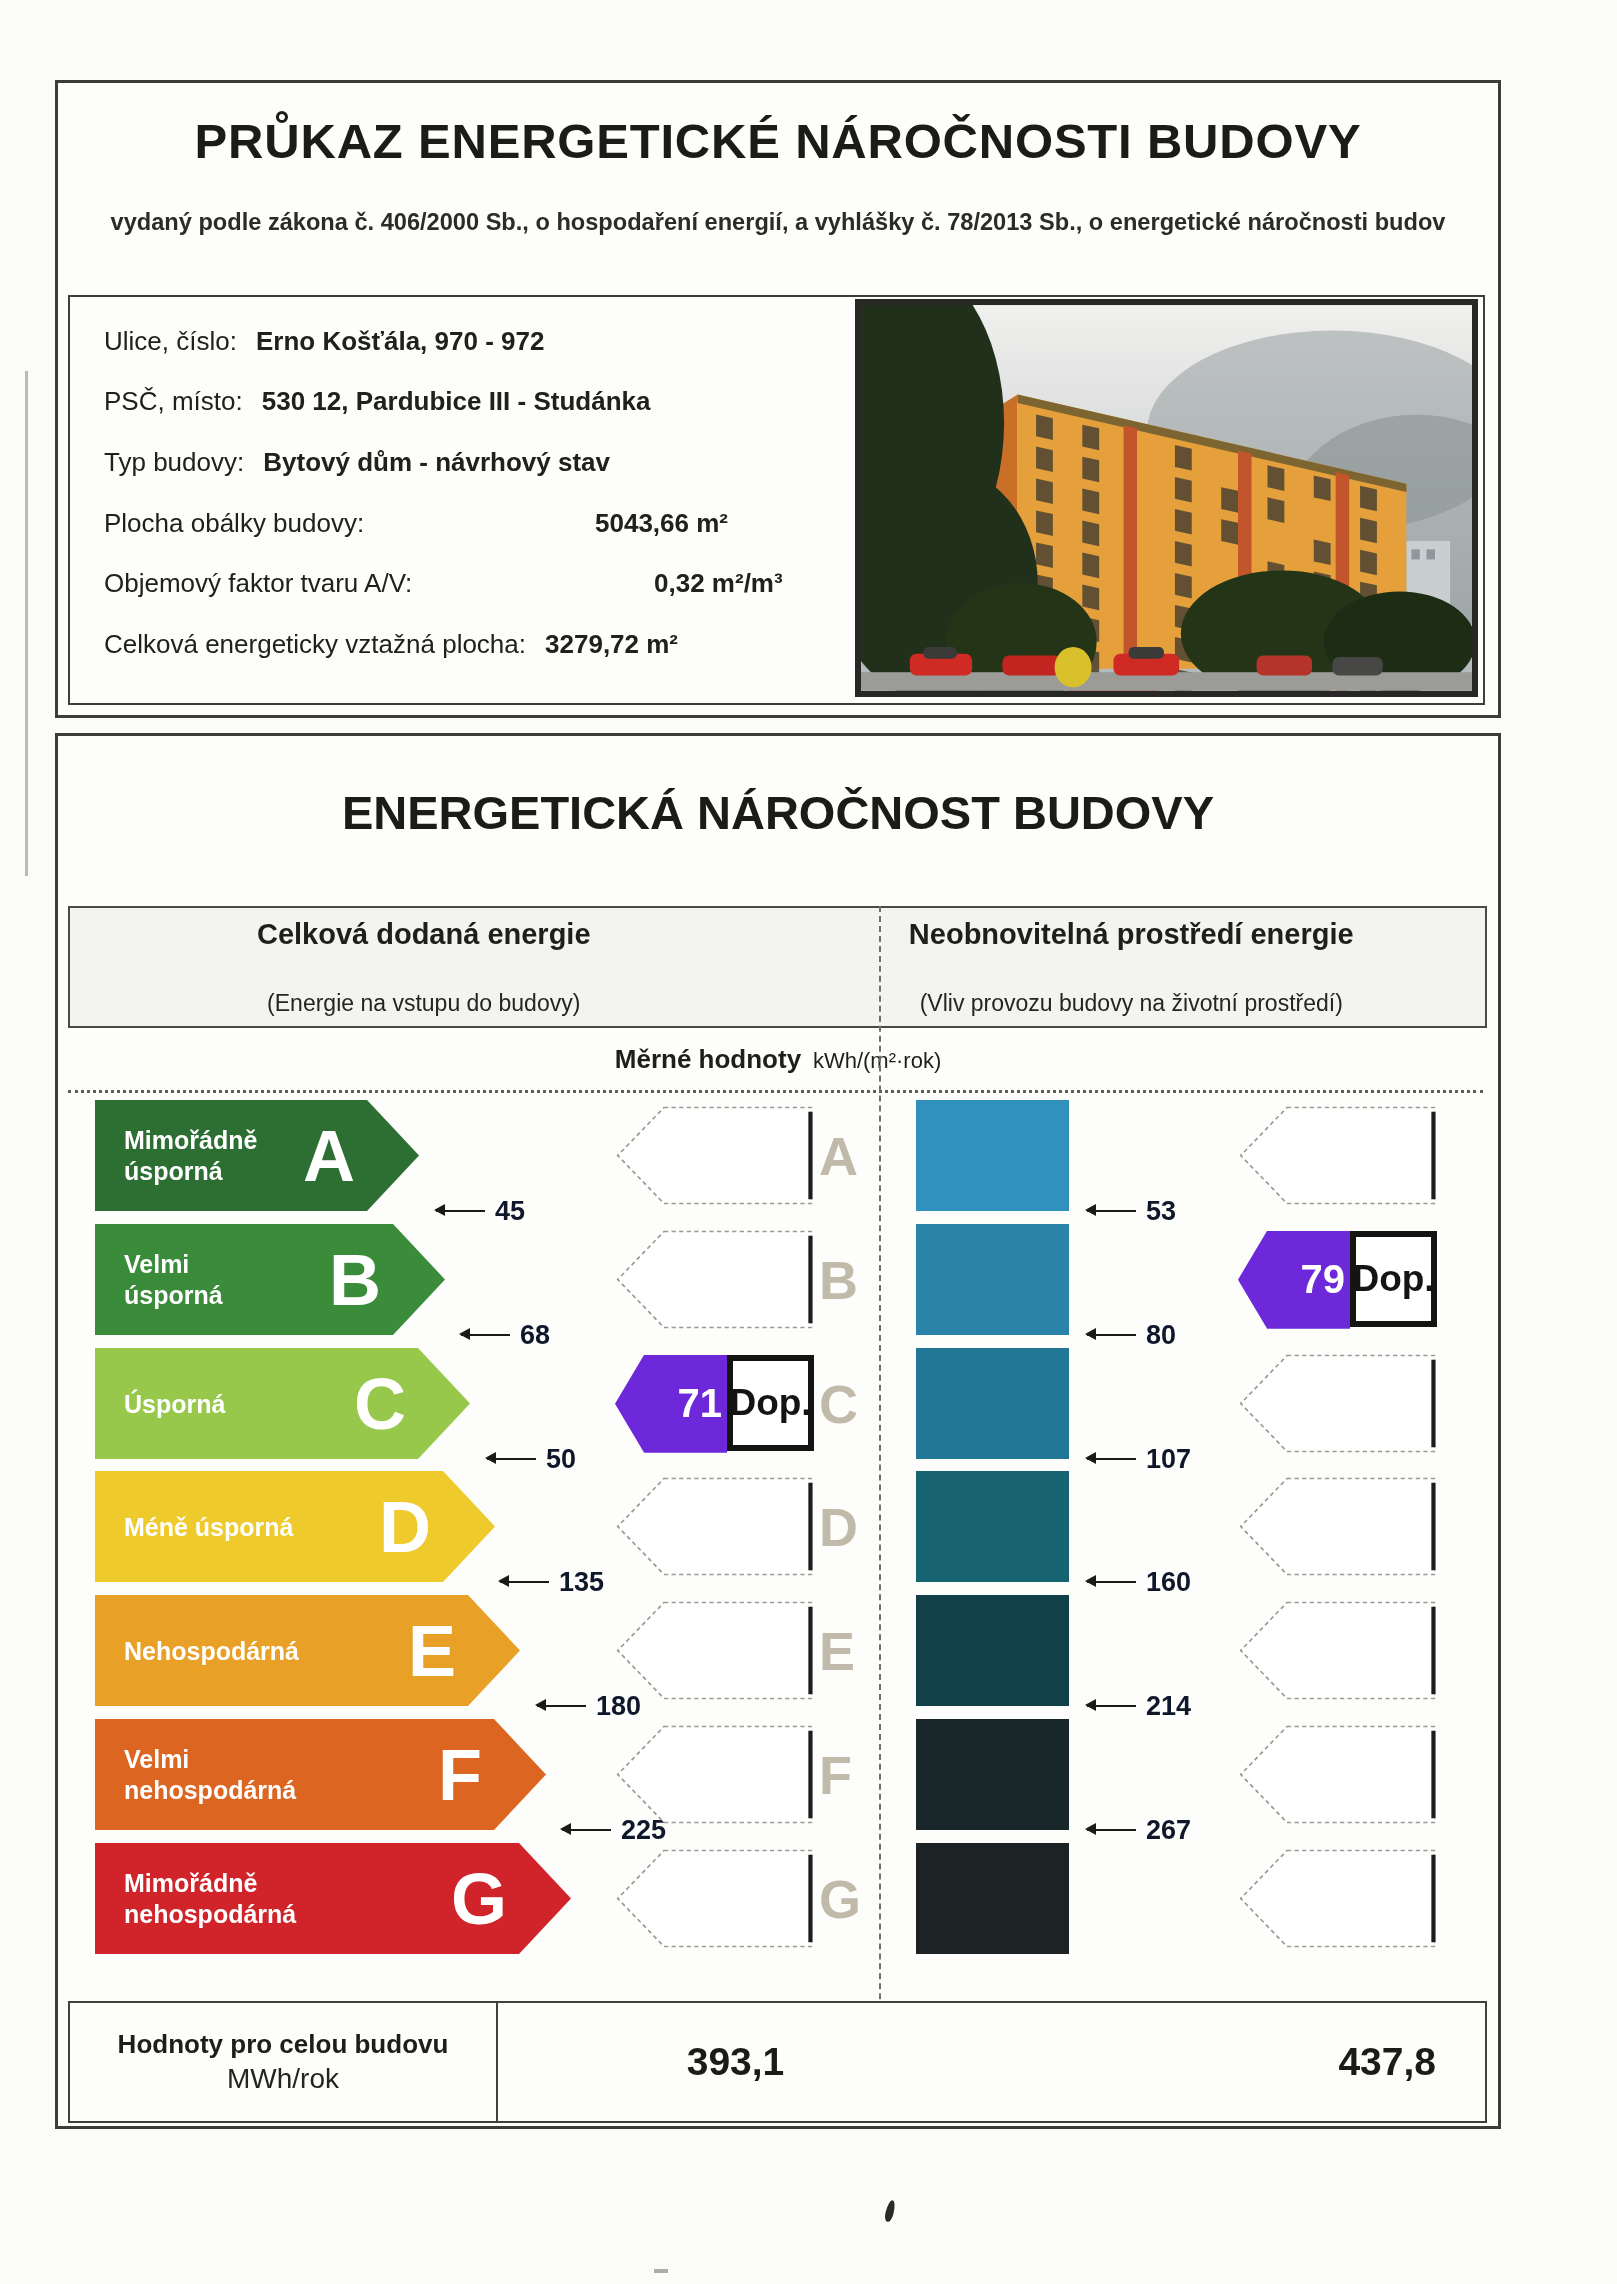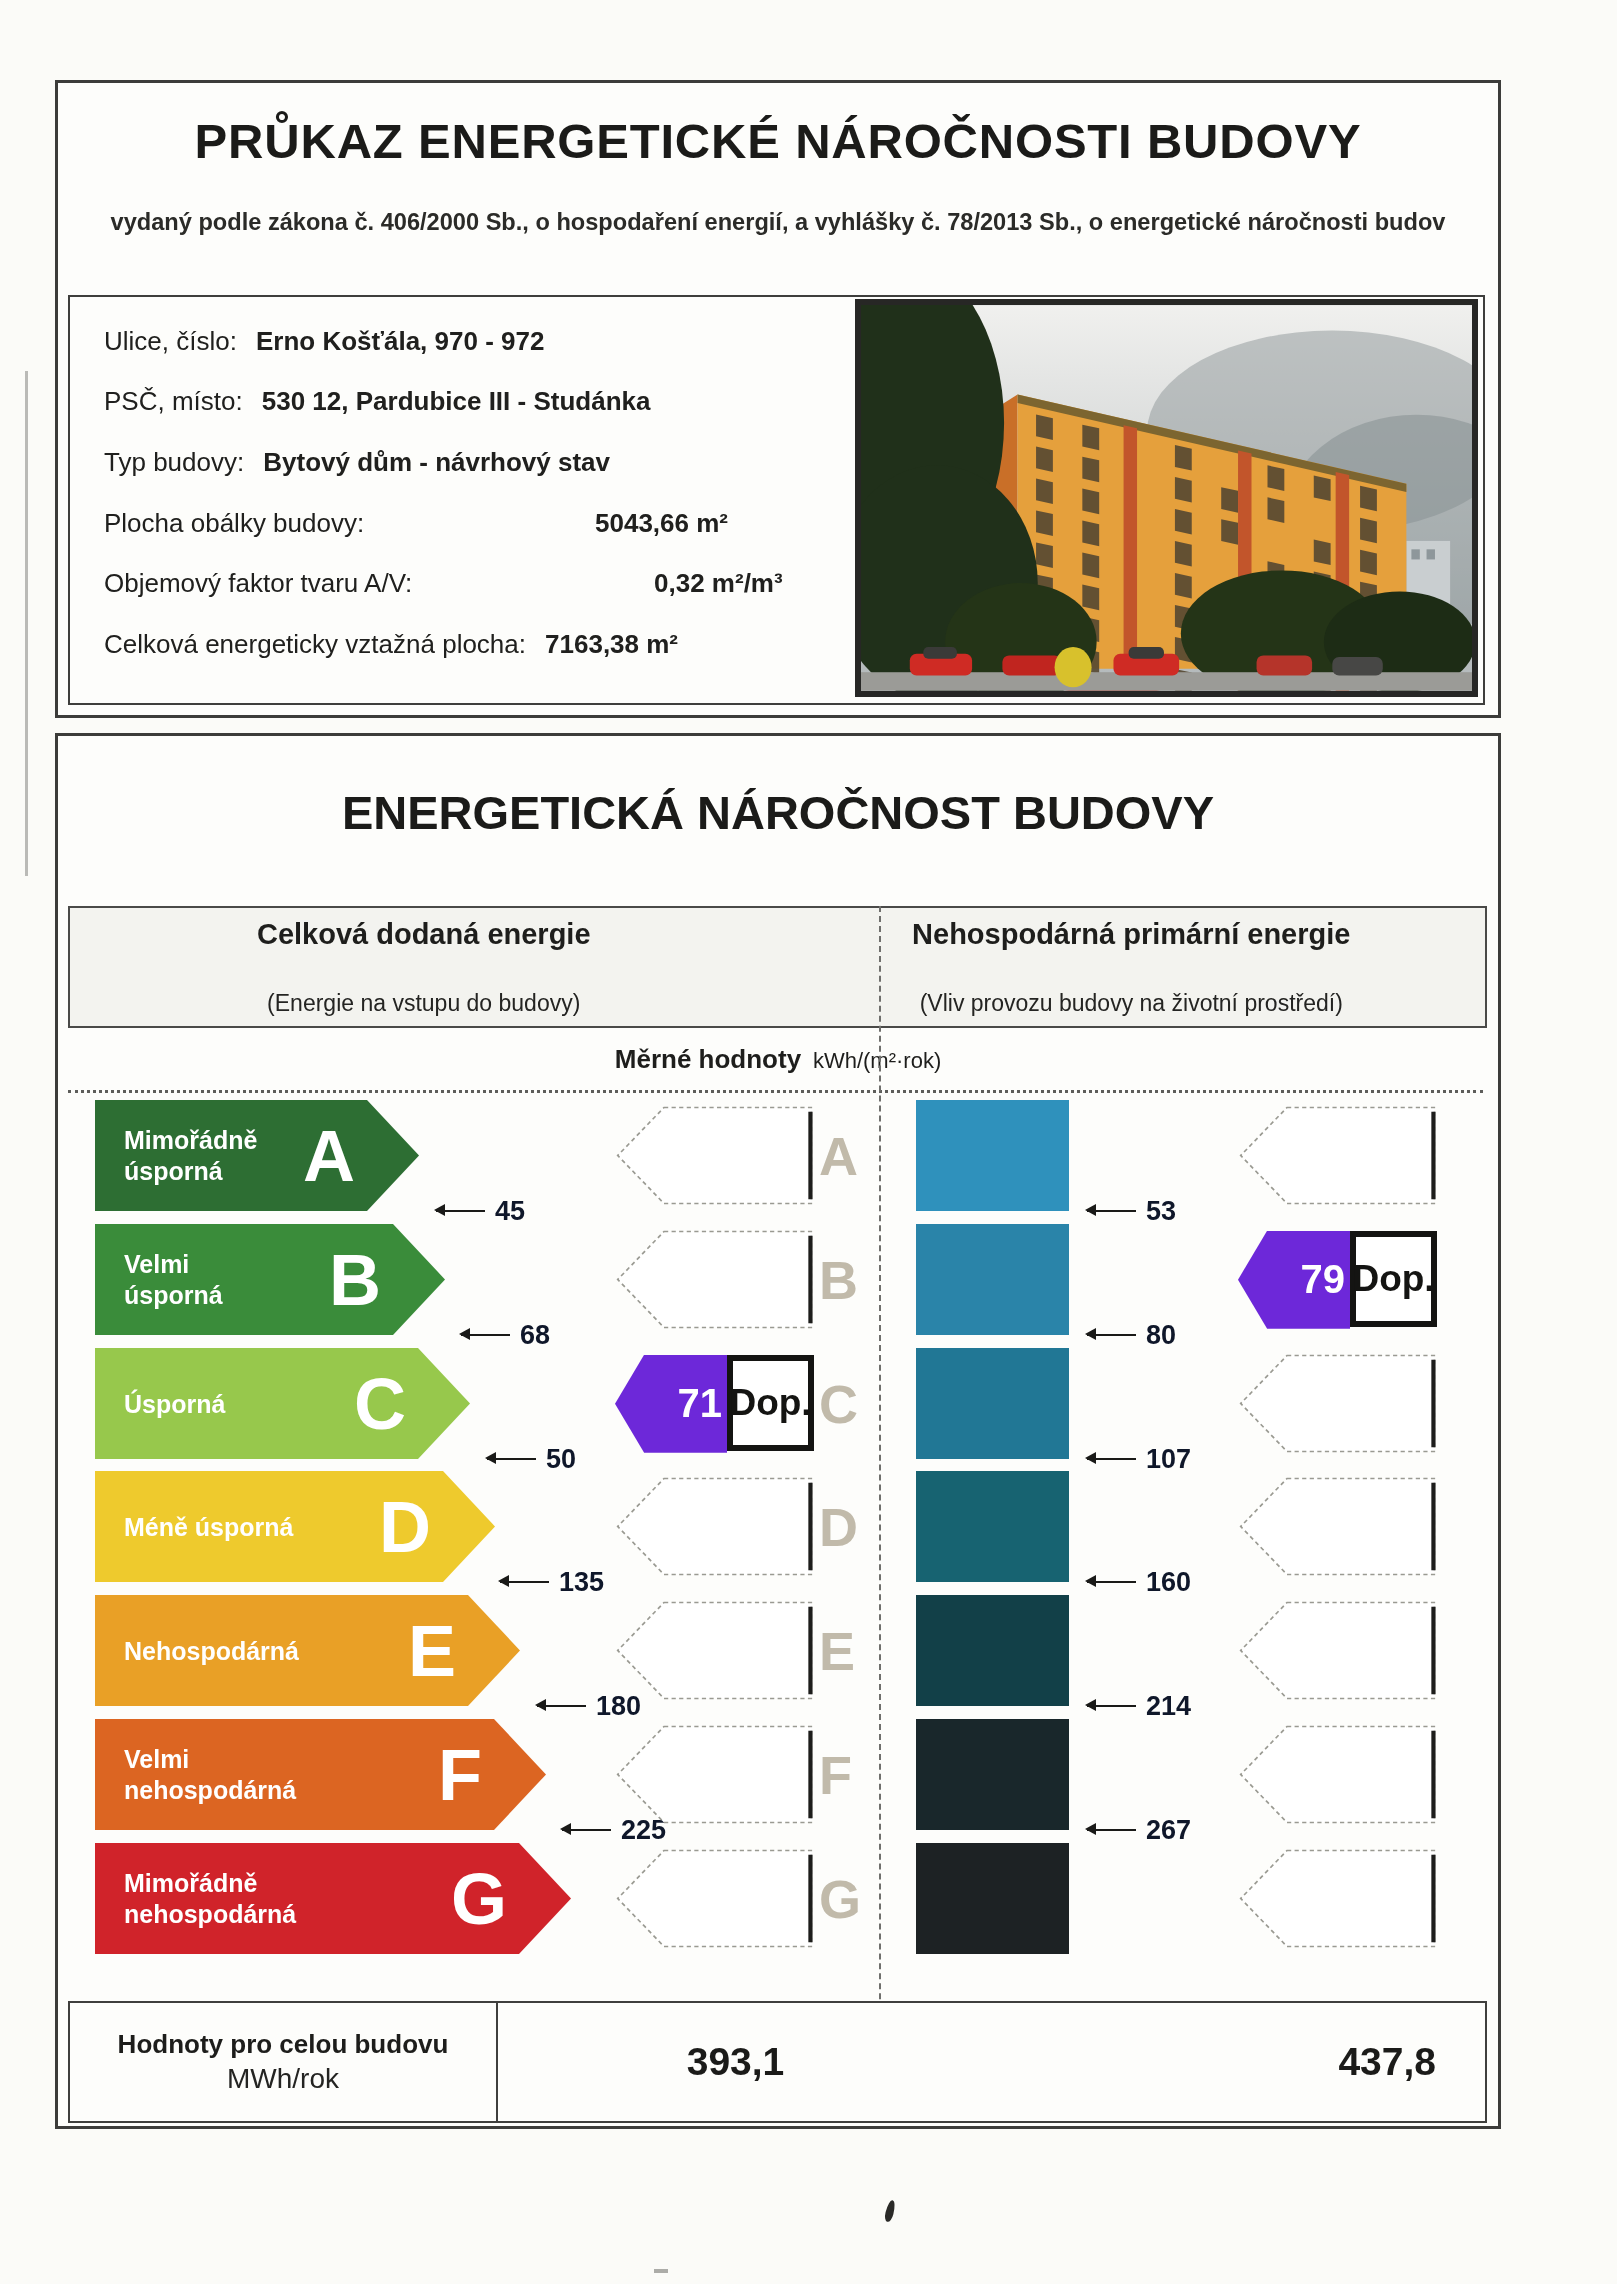--- a/index.html
+++ b/index.html
@@ -118,21 +118,21 @@
     <div class="addr-line tab1" style="top:211px">
       <span class="lab">Plocha obálky budovy:</span>
       <span class="val">5043,66 m²</span>
     </div>
     <div class="addr-line tab2" style="top:271px">
       <span class="lab">Objemový faktor tvaru A/V:</span>
       <span class="val">0,32 m²/m³</span>
     </div>
     <div class="addr-line" style="top:332px">
       <span class="lab">Celková energeticky vztažná plocha:</span>
-      <span class="val">7163,38 m²</span>
+      <span class="val">3279,72 m²</span>
     </div>
 
     <div id="photo-frame">
       <svg width="611" height="386" viewBox="0 0 726 458">
         <defs>
           <linearGradient id="skyg" x1="0" y1="0" x2="0" y2="1">
             <stop offset="0" stop-color="#f0f0ee"></stop>
               <stop offset="1" stop-color="#b2b8ba"></stop>
           </linearGradient>
         </defs>
@@ -230,21 +230,21 @@
 
 <div class="box" id="box2">
   <div id="section-title">ENERGETICKÁ NÁROČNOST BUDOVY</div>
 
   <div id="hdr-table">
     <div class="hdr-cell">
       <div class="h1">Celková dodaná energie</div>
       <div class="h2">(Energie na vstupu do budovy)</div>
     </div>
     <div class="hdr-cell">
-      <div class="h1">Nehospodárná primární energie</div>
+      <div class="h1">Neobnovitelná prostředí energie</div>
       <div class="h2">(Vliv provozu budovy na životní prostředí)</div>
     </div>
   </div>
 
   <div id="units-line">
     <span class="u1">Měrné hodnoty</span><span class="u2">kWh/(m²·rok)</span>
   </div>
 
   <div id="dotted-top"></div>
   <div id="dash-divider"></div>

